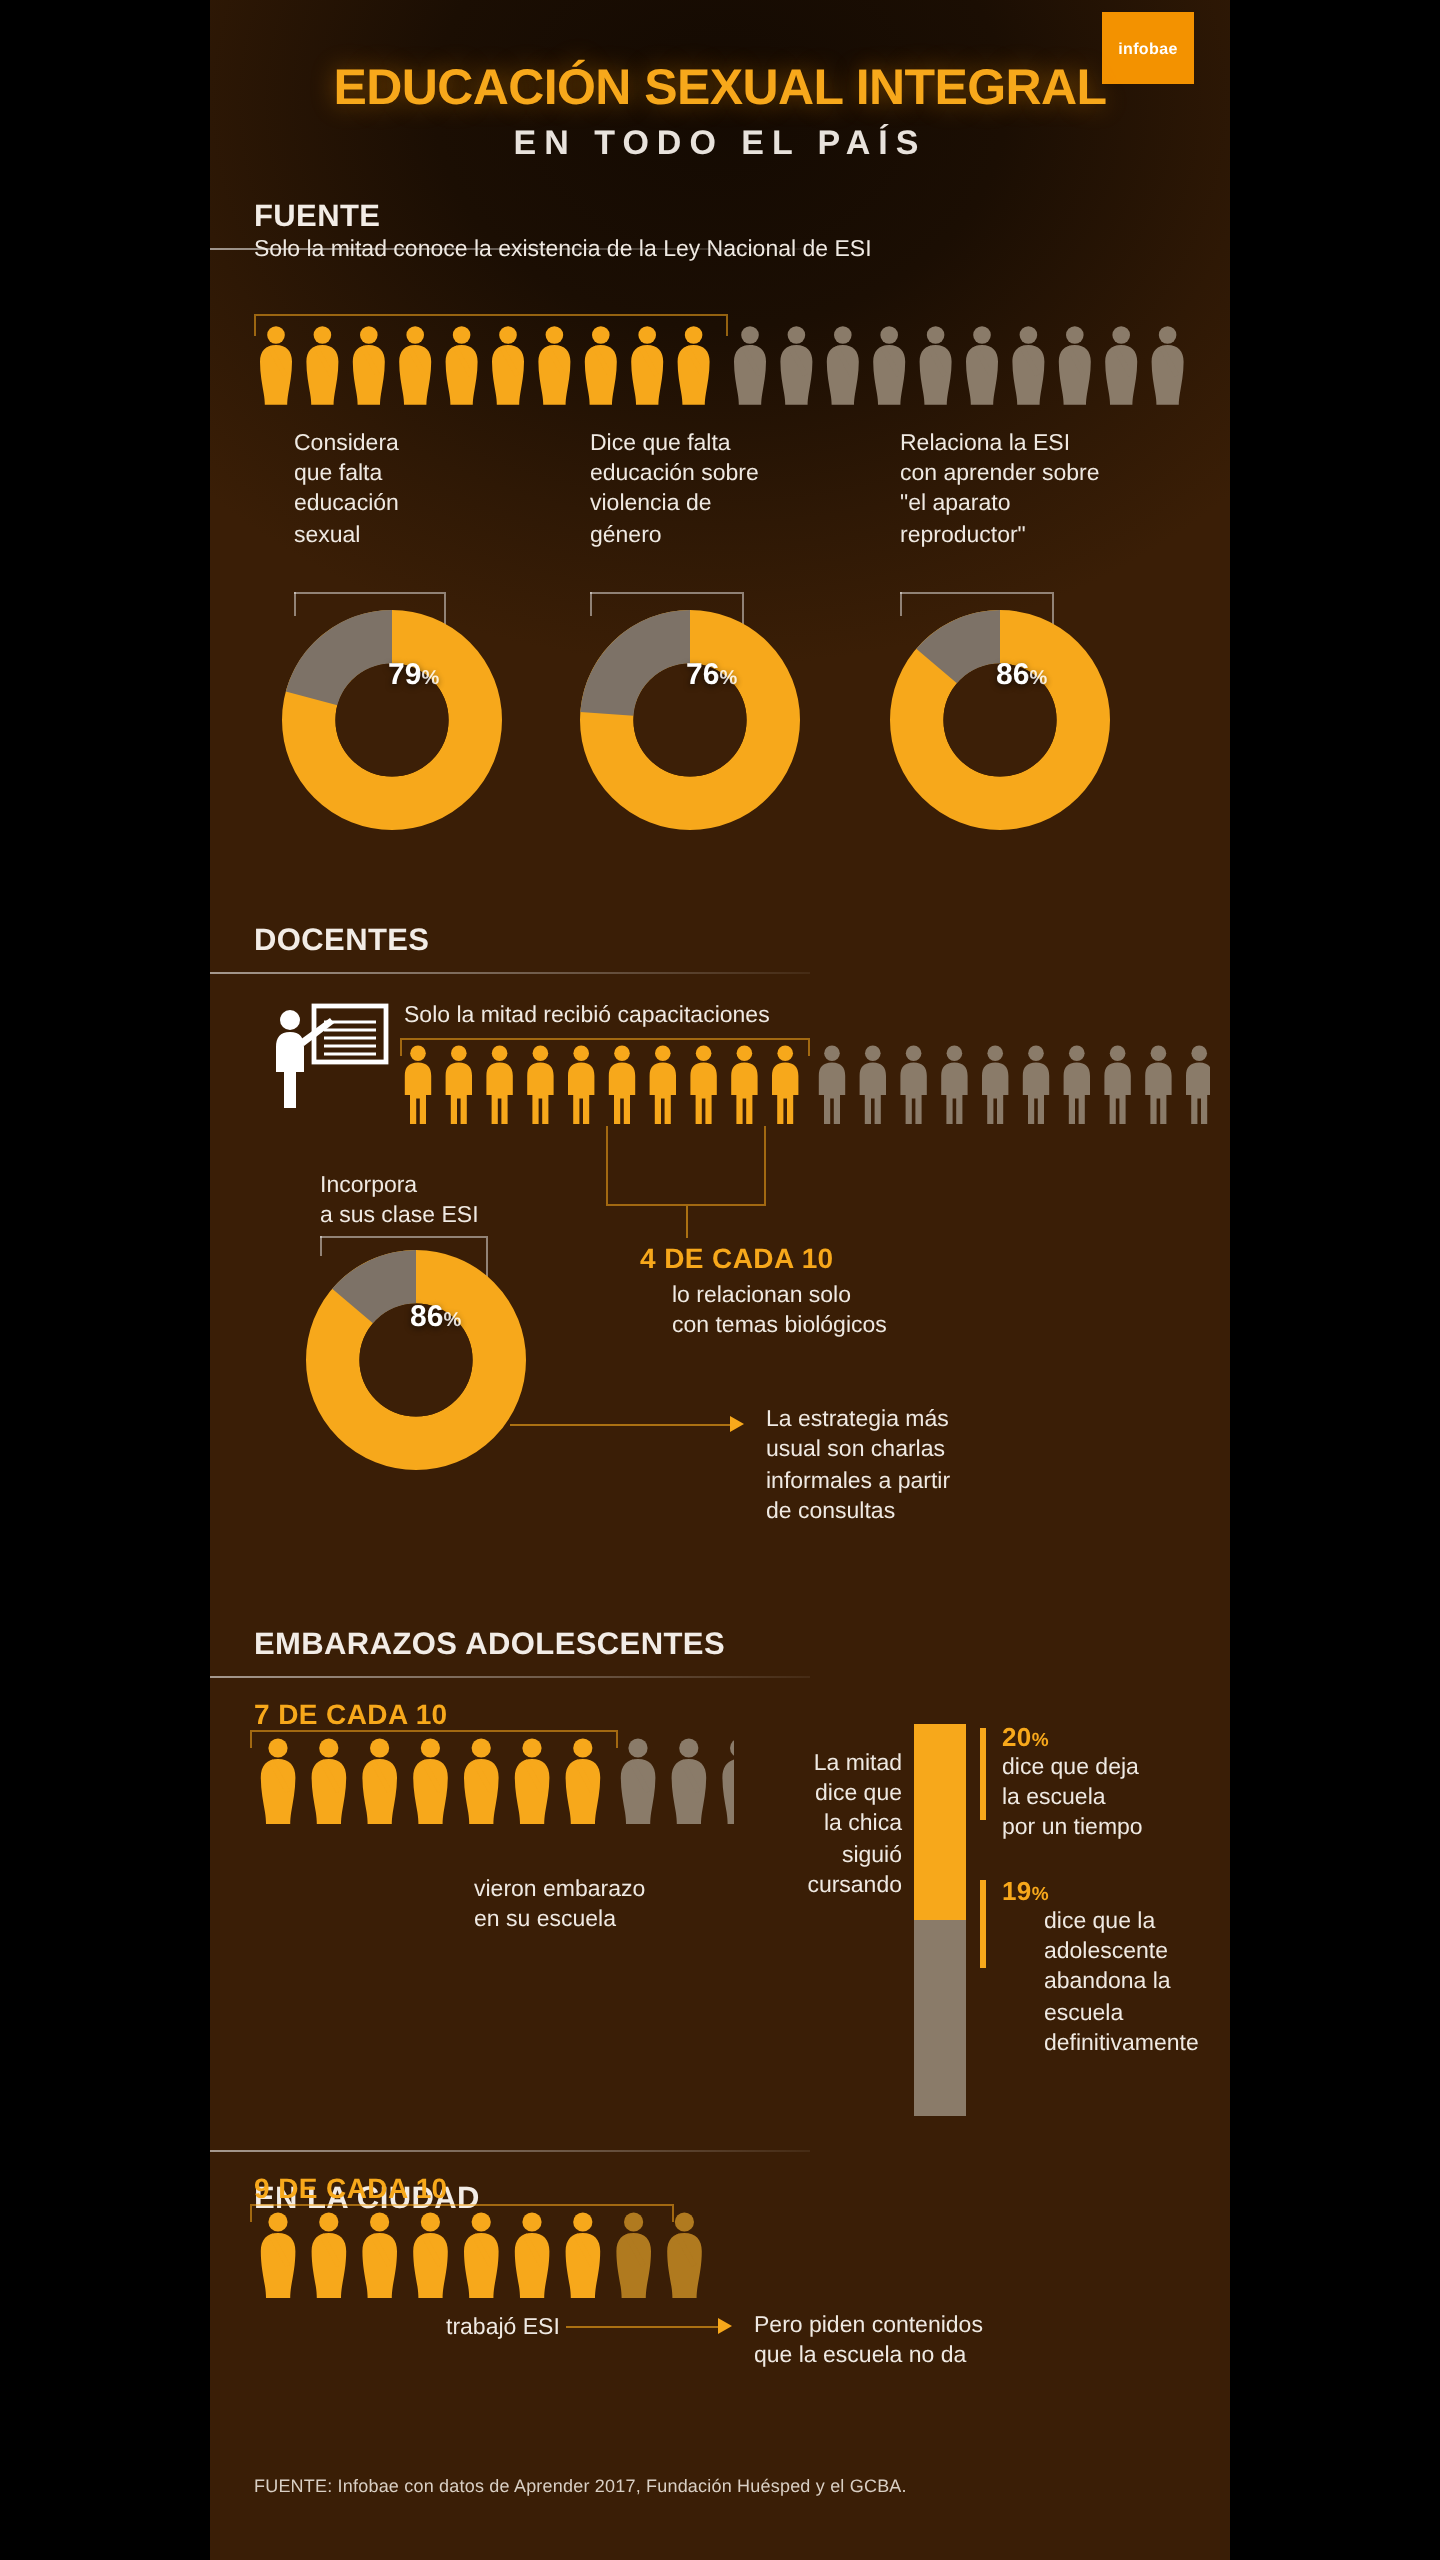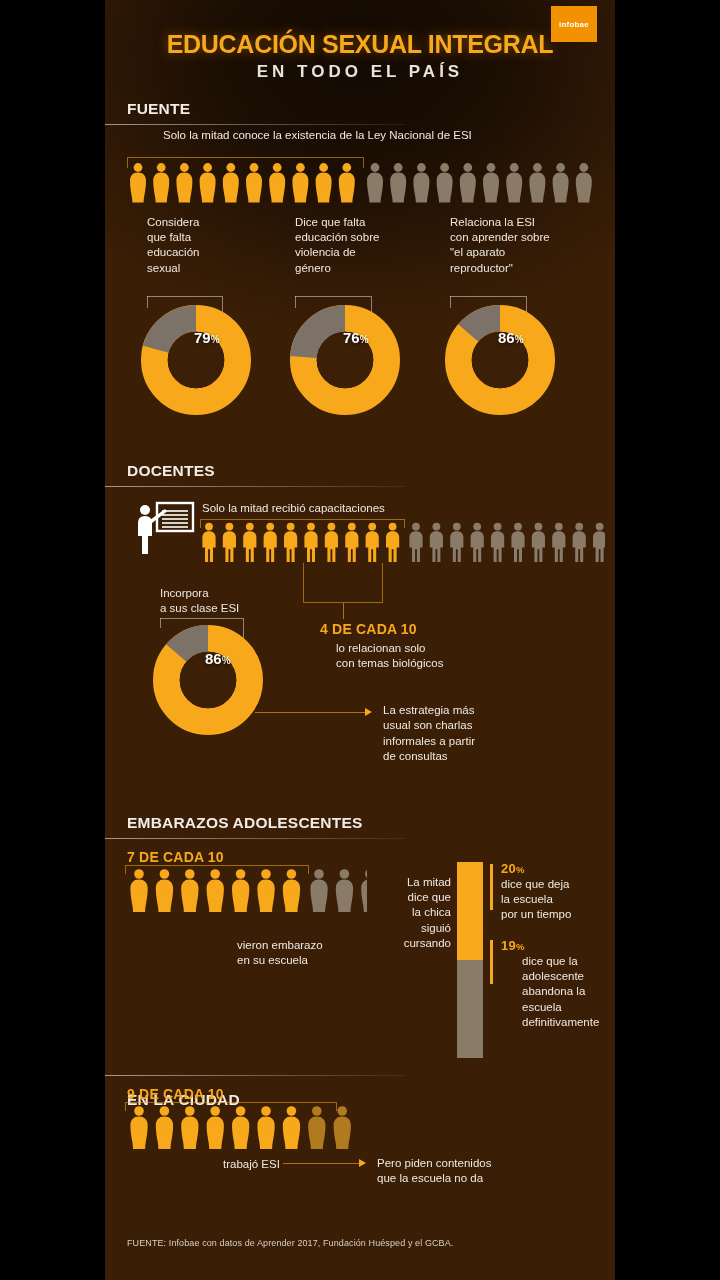--- a/index.html
+++ b/index.html
@@ -80,21 +80,21 @@
   <div class="logo">
     <span>infobae</span>
   </div>
 
   <div class="title">EDUCACIÓN SEXUAL INTEGRAL</div>
   <div class="subtitle">EN TODO EL PAÍS</div>
 
   <div class="sec-head" style="left:22px; top:100px;">FUENTE</div>
   <div class="sec-rule" style="left:0; top:124px; width:300px;"></div>
 
-  <div class="txt" style="left:22px; top:128px; width:470px;margin-left:36px;">Solo la mitad conoce la existencia de la Ley Nacional de ESI</div>
+  <div class="txt" style="left:22px; top:118px; width:470px;">Solo la mitad conoce la existencia de la Ley Nacional de ESI</div>
 
   <div class="bracket" style="left:22px; top:157px; width:237px; height:11px;"></div>
 
   <svg class="row" style="left:22px; top:162px;" width="465" height="42" viewBox="0 0 465 42">
     <defs>
       <g id="student">
         <circle cx="11" cy="5.5" r="4.4"></circle>
         <path d="M11 10.5c-5.2 0-8 3.1-8 8.4 0 6.1 1.1 11.3 1.9 16.1.3 1.9.5 3.8.5 5.4h11.2c0-1.6.2-3.5.5-5.4.8-4.8 1.9-10 1.9-16.1 0-5.3-2.8-8.4-8-8.4z"></path>
         <path d="M6.6 11.8 L14.6 26.2 L16.6 25.0 L8.6 10.6 Z" opacity="0.55"></path>
       </g>

